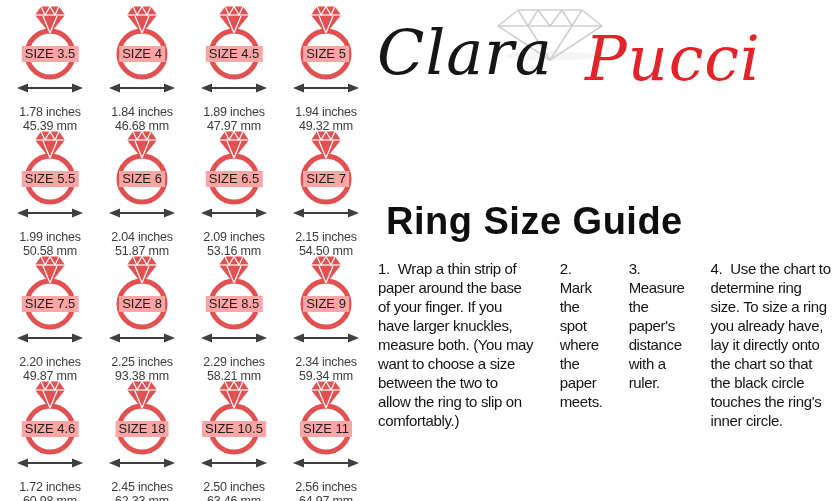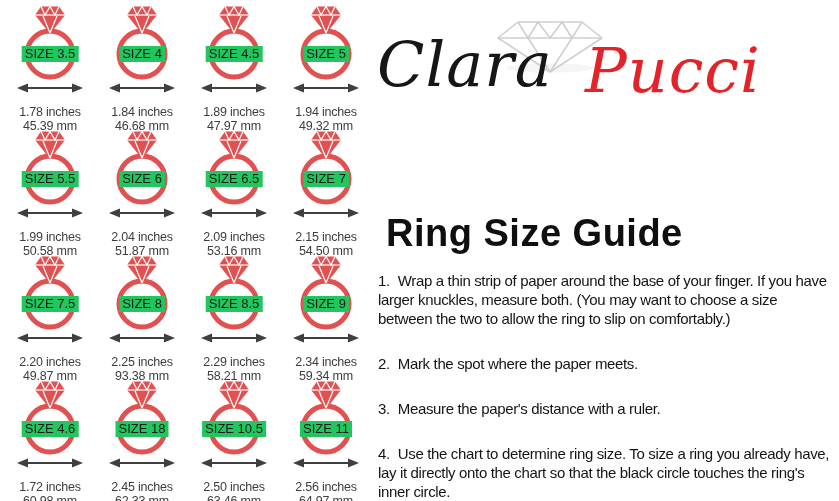--- a/index.html
+++ b/index.html
@@ -25,51 +25,51 @@
     display:grid;grid-template-columns:repeat(4,92px);grid-auto-rows:125px;
   }
   .cell{display:flex;flex-direction:column;align-items:center;}
   .figure{position:relative;width:80px;height:80px;flex:none;}
   .ring-svg{position:absolute;inset:0;width:80px;height:80px;}
   .ring-circle{fill:none;stroke:var(--ring-red);stroke-width:5;}
   .gem{fill:var(--ring-red);stroke:none;}
   .gem-facet{fill:none;stroke:#ffffff;stroke-width:1.2;}
   .size-label{
     position:absolute;left:50%;top:49px;transform:translate(-50%,-50%);
-    background:#22c55e;color:#1c1c1c;font-size:13px;line-height:16px;
+    background:#fca5a5;color:#1c1c1c;font-size:13px;line-height:16px;
     padding:0 3px;white-space:nowrap;text-align:center;
   }
   .arrow-svg{width:66px;height:12px;margin-top:-3px;flex:none;}
   .arrow-line{stroke:var(--arrow);stroke-width:2;}
   .arrow-head{fill:var(--arrow);}
   .measure{
     margin-top:12px;display:flex;flex-direction:column;align-items:center;
     font-size:12.5px;line-height:13.5px;color:var(--measure-text);
     letter-spacing:-0.2px;white-space:nowrap;
   }
 
   
-  .right{position:absolute;left:377px;top:16px;width:460px;height:383px;}
+  .right{position:absolute;left:377px;top:4px;width:460px;height:383px;}
   .logo{position:relative;width:100%;height:115px;}
   .logo-diamond{position:absolute;left:112px;top:2px;width:122px;height:58px;}
   .ld-line{fill:none;stroke:var(--diamond-outline-gray);stroke-width:1.6;stroke-linejoin:round;}
   .ld-shadow{fill:#ececec;}
   .logo-script{
     position:absolute;font-family:"DejaVu Serif",serif;font-style:italic;
     font-size:62px;line-height:1;font-weight:500;letter-spacing:1px;
   }
   .clara{left:0;top:18px;color:#161616;}
   .pucci{left:208px;top:24px;color:var(--brand-red);}
   .guide-title{
     position:absolute;left:1px;top:188px;margin:8px;
     font-size:38px;font-weight:bold;color:#0f0f0f;letter-spacing:0.5px;
   }
   .steps{
     position:absolute;left:1px;top:255px;width:456px;
-    display:flex;flex-direction:column;gap:26px;justify-content:flex-end;
+    display:flex;flex-direction:row;gap:26px;justify-content:flex-end;
   }
   .step{
     margin:0;font-size:15px;line-height:19px;color:var(--text-dark);
     letter-spacing:-0.35px;
   }
   .step .num{display:inline-block;margin-right:8px;}
 </style>
 </head>
 <body>
 

